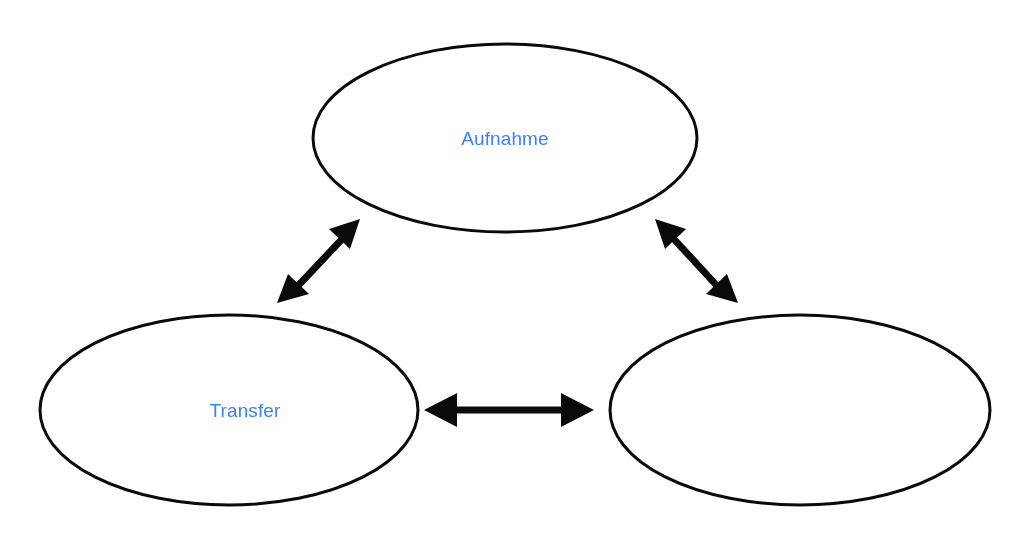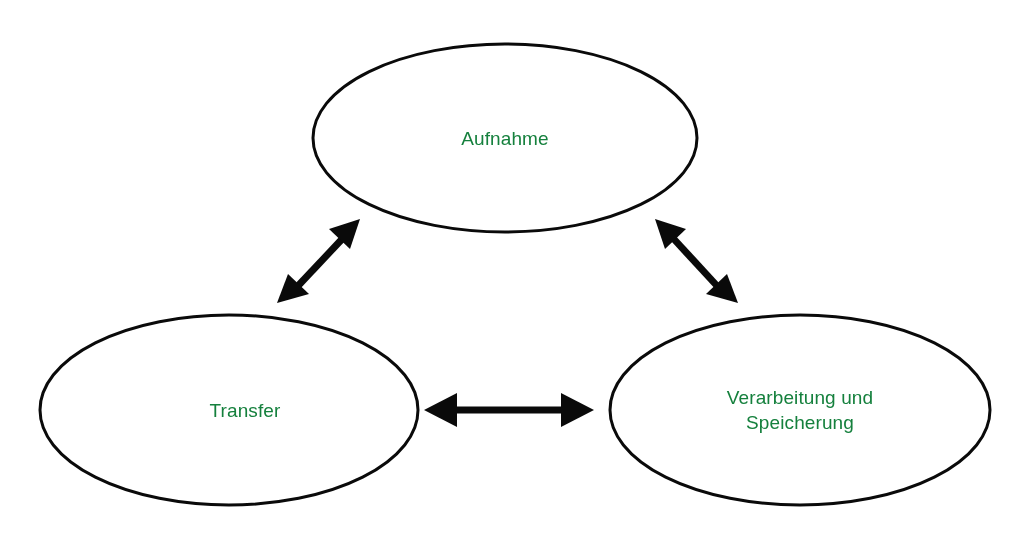--- a/index.html
+++ b/index.html
@@ -36,21 +36,21 @@
     stroke-width: 7;
     fill: none;
   }
   .arrow-head {
     fill: #0a0a0a;
     stroke: none;
   }
   .node-label {
     position: absolute;
     text-align: center;
-    color: #15803d;
+    color: #3b82f6;
     font-family: "Liberation Sans", sans-serif;
     font-size: 19px;
     line-height: 25px;
     letter-spacing: 0.1px;
     white-space: pre-line;
     transform: translate(-50%, -50%);
     user-select: none;
   }
 </style>
 </head>
@@ -83,16 +83,14 @@
       <polygon class="arrow-head" points="424,410 457,393 457,427"></polygon>
       <polygon class="arrow-head" points="594,410 561,393 561,427"></polygon>
     </g>
 
   </svg>
 
   <div class="node-label" style="left:505px; top:138px;">Aufnahme</div>
 
   <div class="node-label" style="left:229px; top:410px;margin-left:16px;">Transfer</div>
 
-  <div class="node-label" style="left:800px; top:410px;">Verarbeitung und
-Speicherung</div>
 
 </div>
 
 </body></html>

